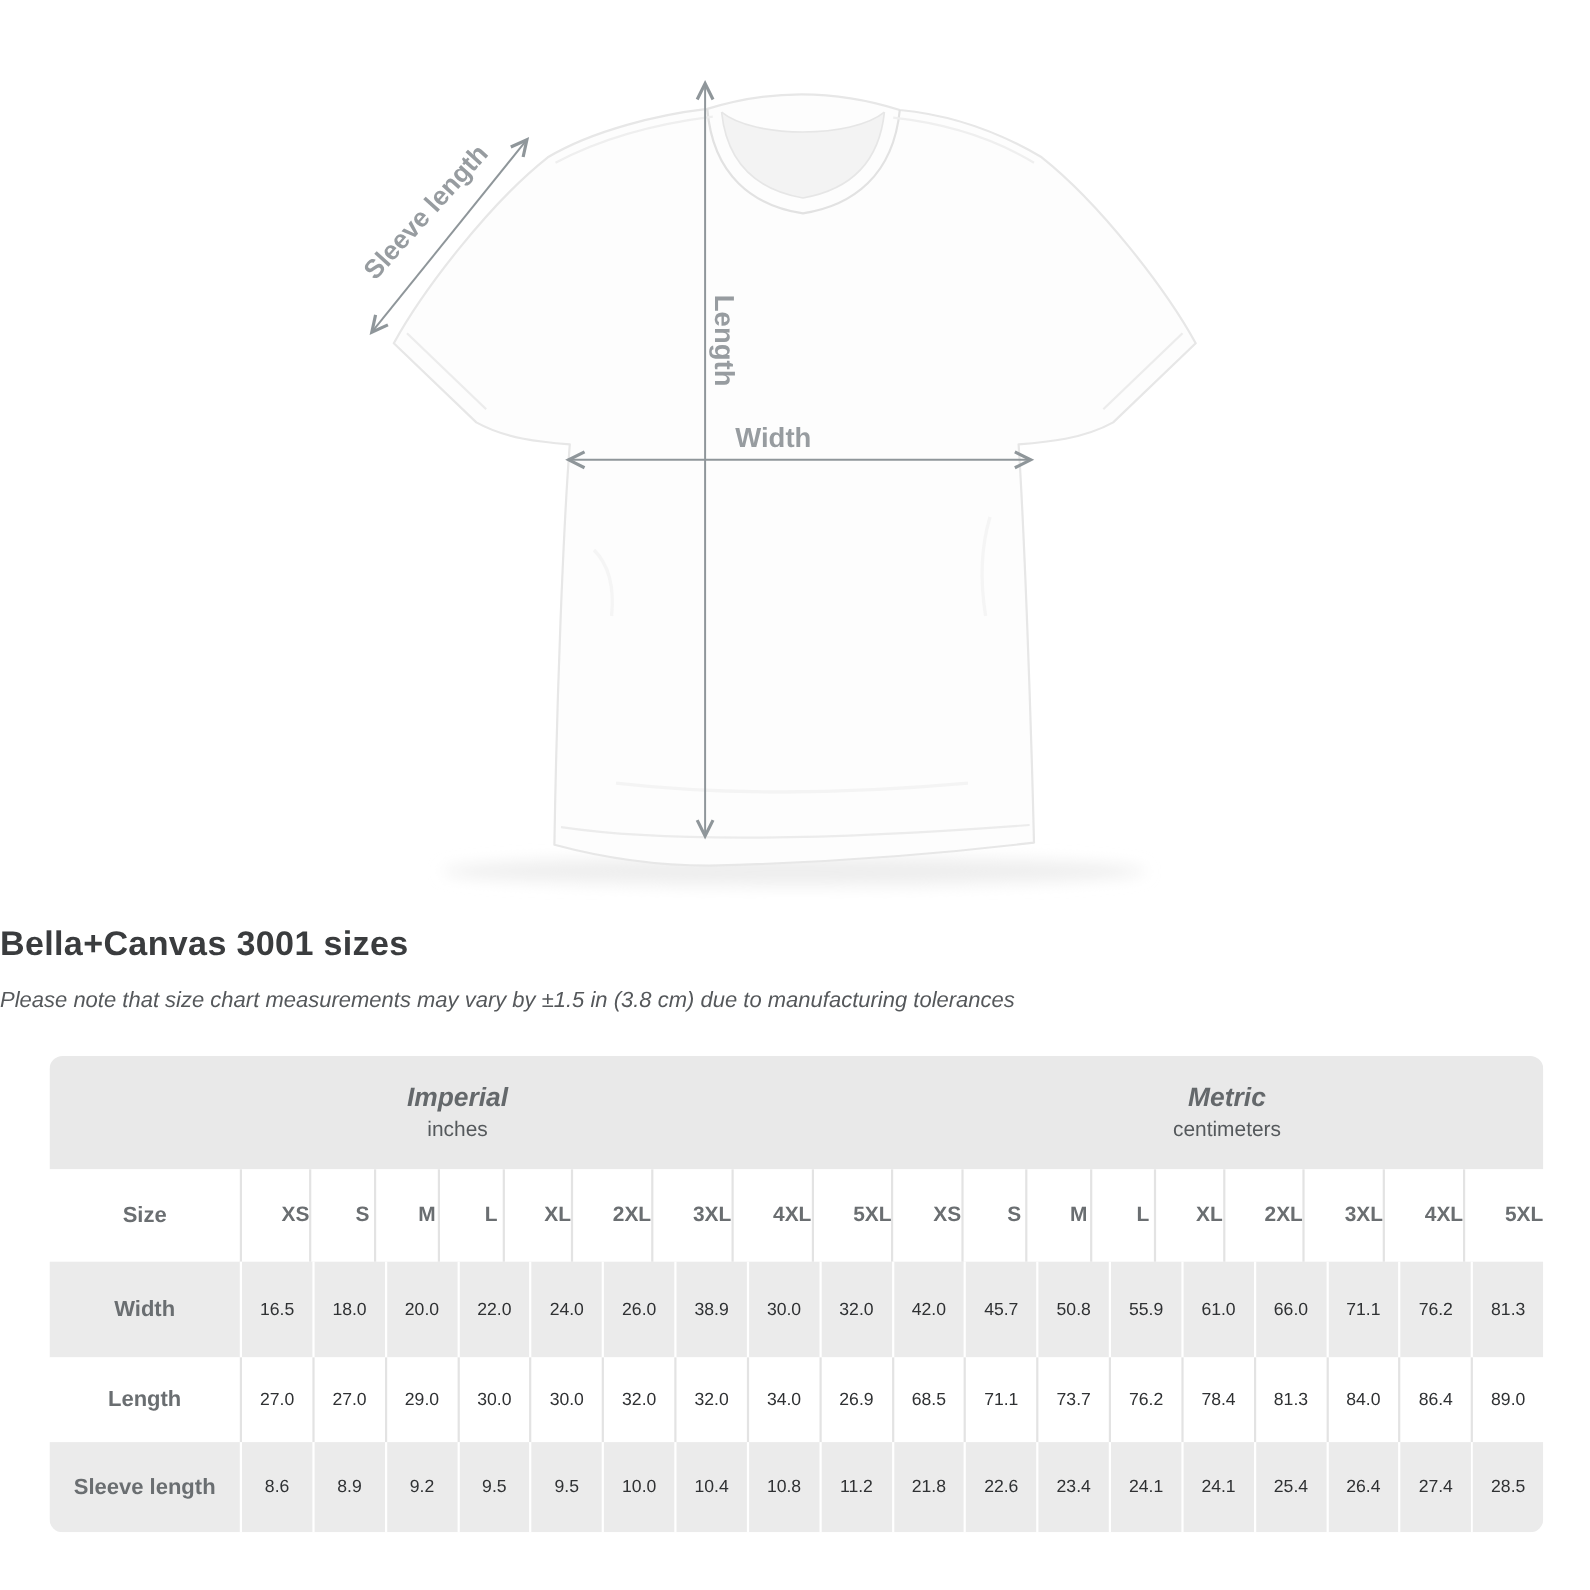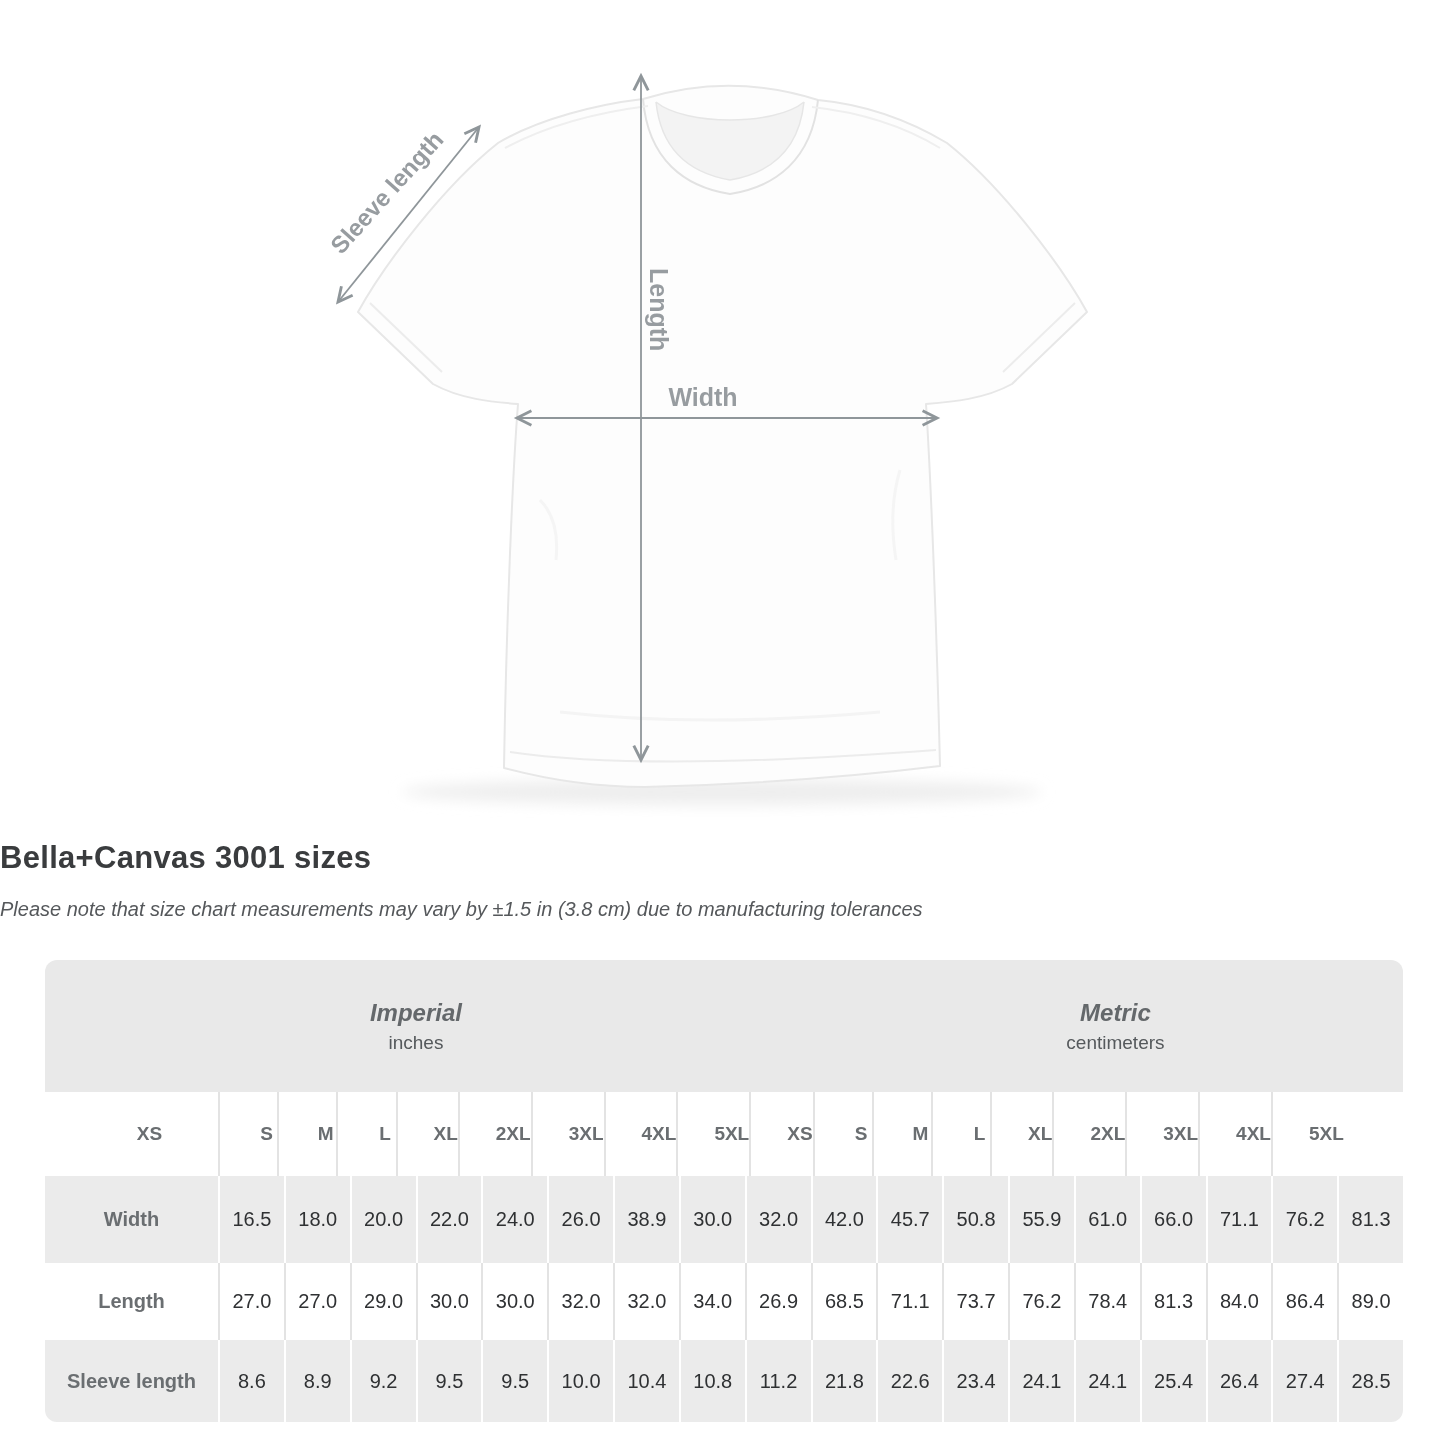--- a/index.html
+++ b/index.html
@@ -20,21 +20,21 @@
   .diagram-svg{position:absolute;left:0;top:0;width:1445px;height:840px;}
 
   
   .chart-title{position:absolute;left:0;top:840px;width:100%;
                font-size:31px;font-weight:bold;color:#3a3c3e;letter-spacing:.3px;}
   .chart-subtitle{position:absolute;left:0;top:898px;width:100%;text-align:left;
                   font-style:italic;font-size:20px;color:#55585b;}
 
   
   .size-table{position:absolute;left:45px;top:960px;width:1358px;border-radius:12px;overflow:hidden;}
-  .unit-band{display:flex;height:132px;background:var(--band_gray,#e9e9e9);gap:41px;}
+  .unit-band{display:flex;height:103px;background:var(--band_gray,#e9e9e9);gap:41px;}
   .unit-half{display:flex;flex-direction:column;align-items:center;justify-content:center;gap:5px;}
   .unit-half.imperial{width:56.33%;}
   .unit-half.metric{width:43.67%;}
   .unit-name{font-size:24px;font-weight:bold;font-style:italic;color:#64686b;}
   .unit-sub{font-size:19px;color:#55595c;}
 
   .trow{display:grid;grid-template-columns:173px repeat(18,1fr);}
   .cell{display:flex;align-items:center;justify-content:center;white-space:nowrap;}
   .trow .cell + .cell{border-left:2px solid transparent;}
 
@@ -42,21 +42,21 @@
   .r1{height:87px;background:var(--row_gray,#ebebeb);}
   .r2{height:77px;background:#ffffff;}
   .r3{height:82px;background:var(--row_gray,#ebebeb);}
   .r0 .cell + .cell,.r2 .cell + .cell{border-left-color:var(--sep_on_white,#e3e3e3);}
   .r1 .cell + .cell,.r3 .cell + .cell{border-left-color:var(--sep_on_gray,#ffffff);}
   .r3 .cell:first-child{border-radius:0 0 0 12px;}
   .r3 .cell:last-child{border-radius:0 0 12px 0;}
 
   .cell.lbl{font-size:20px;font-weight:bold;color:var(--header_text,#6a6e71);}
   .cell.szh{font-size:19px;font-weight:bold;color:var(--header_text,#6a6e71);padding-left:36px;}
-  .cell.val{font-size:20px;color:var(--value_text,#2f3133);}
+  .cell.val{font-size:16px;color:var(--value_text,#2f3133);}
 </style>
 </head>
 <body>
 
 <div class="page">
 
   <svg class="diagram-svg" viewBox="0 0 1445 840" xmlns="http://www.w3.org/2000/svg">
     <defs>
       <marker id="arw" viewBox="0 0 12 12" refX="10" refY="6" markerWidth="12" markerHeight="12" orient="auto-start-reverse">
         <path d="M2,2 L10,6 L2,10" fill="none" stroke="#8f969a" stroke-width="1.6"></path>
@@ -124,20 +124,21 @@
         <div class="unit-name">Imperial</div>
         <div class="unit-sub">inches</div>
       </div>
       <div class="unit-half metric">
         <div class="unit-name">Metric</div>
         <div class="unit-sub">centimeters</div>
       </div>
     </div>
     <div>
         <div class="trow r0">
+          <div class="cell lbl">Size</div>
           <div class="cell szh">XS</div>
           <div class="cell szh">S</div>
           <div class="cell szh">M</div>
           <div class="cell szh">L</div>
           <div class="cell szh">XL</div>
           <div class="cell szh">2XL</div>
           <div class="cell szh">3XL</div>
           <div class="cell szh">4XL</div>
           <div class="cell szh">5XL</div>
           <div class="cell szh">XS</div>

